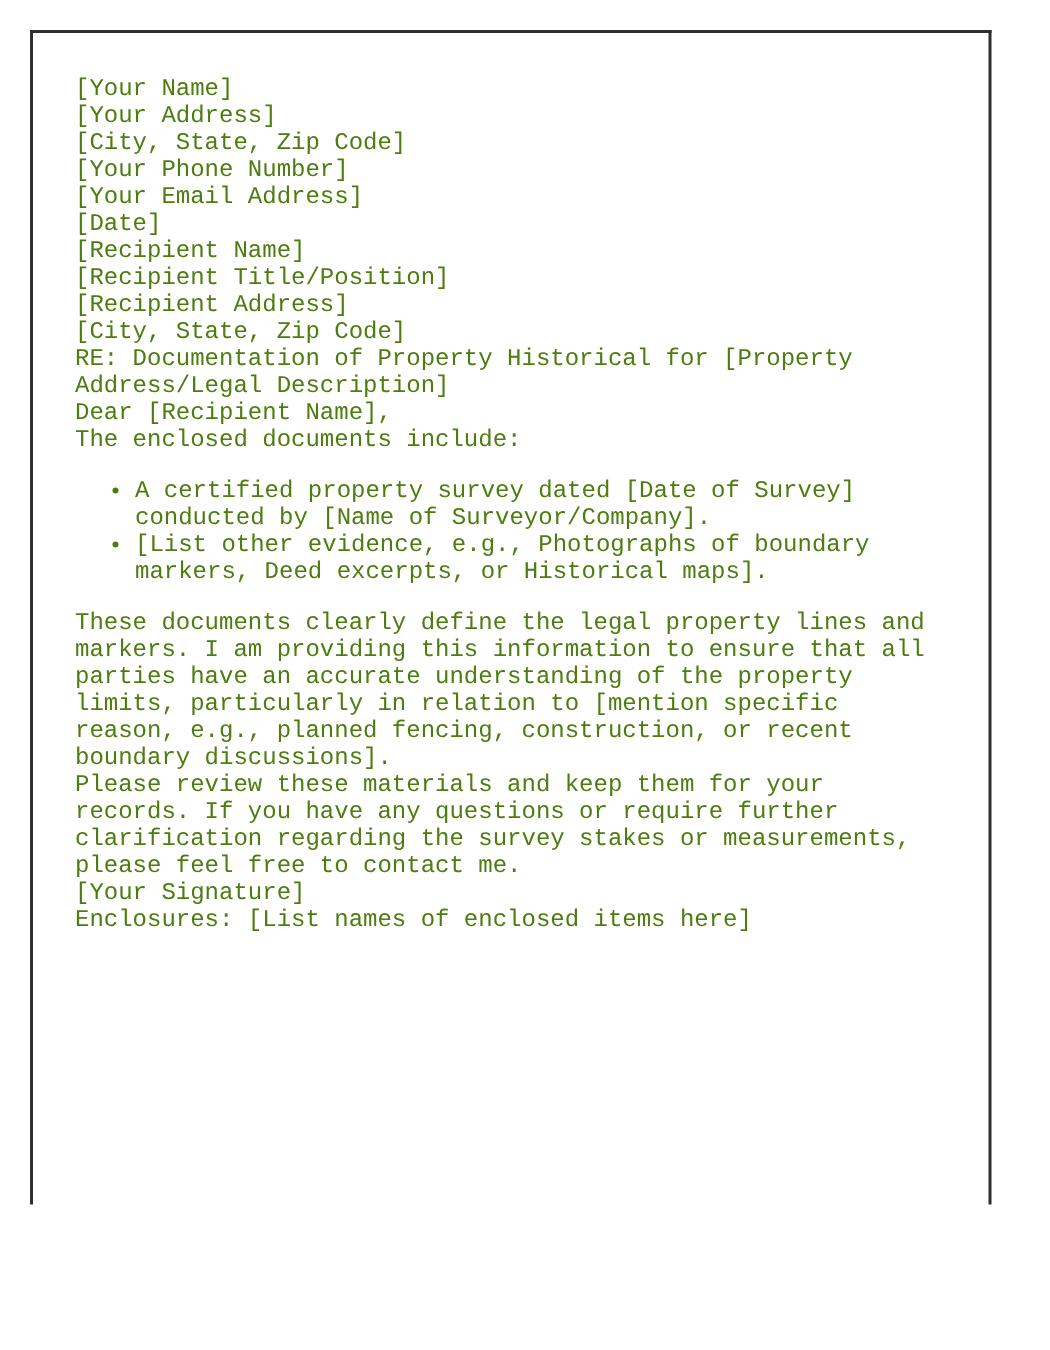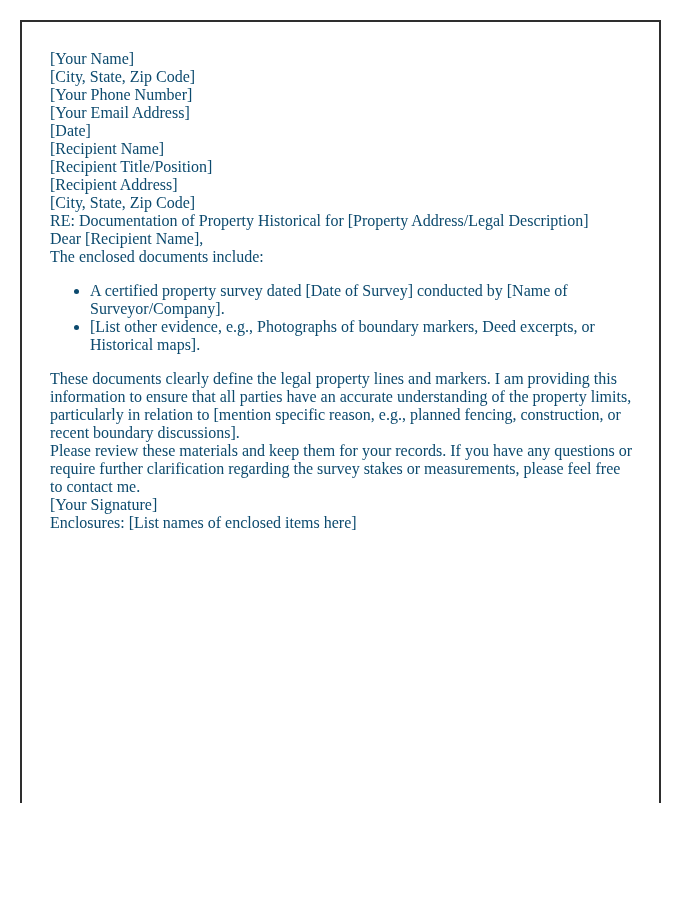--- a/index.html
+++ b/index.html
@@ -21,24 +21,24 @@
     height: 781px;
     background: #ffffff;
     border: 2px solid #2e2e2e;
     border-bottom: none;
     overflow: hidden;
     box-sizing: content-box;
   }
   .letter-body {
     padding: 28px 24px 0 28px;
     width: 585px;
-    font-family: Liberation Serif, serif;
+    font-family: Liberation Mono, monospace;
     font-size: 16px;
     line-height: 18px;
-    color: #0c4a6e;
+    color: #4d7c0f;
     box-sizing: content-box;
   }
   .letter-body p {
     margin: 0 0;
   }
   .addr-block {
     margin: 0;
   }
   .addr-line {
     margin: 0;
@@ -54,20 +54,21 @@
   }
 </style>
 </head>
 <body>
 
 <div class="letter-page">
   <div class="letter-body">
 
     <div class="addr-block">
       <div class="addr-line">[Your Name]</div>
+      <div class="addr-line">[Your Address]</div>
       <div class="addr-line">[City, State, Zip Code]</div>
       <div class="addr-line">[Your Phone Number]</div>
       <div class="addr-line">[Your Email Address]</div>
     </div>
 
     <p>[Date]</p>
 
     <div class="addr-block">
       <div class="addr-line">[Recipient Name]</div>
       <div class="addr-line">[Recipient Title/Position]</div>

